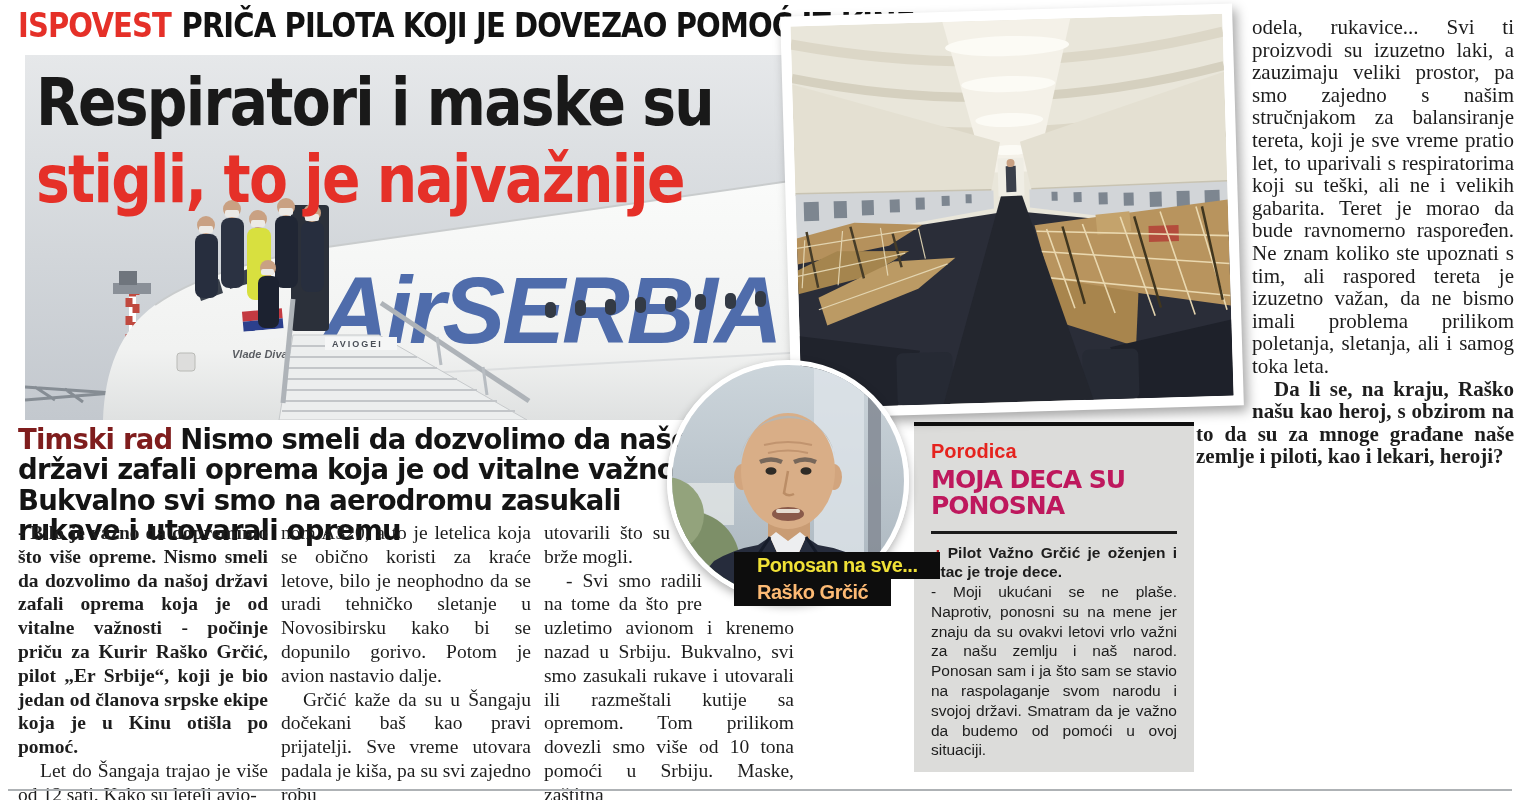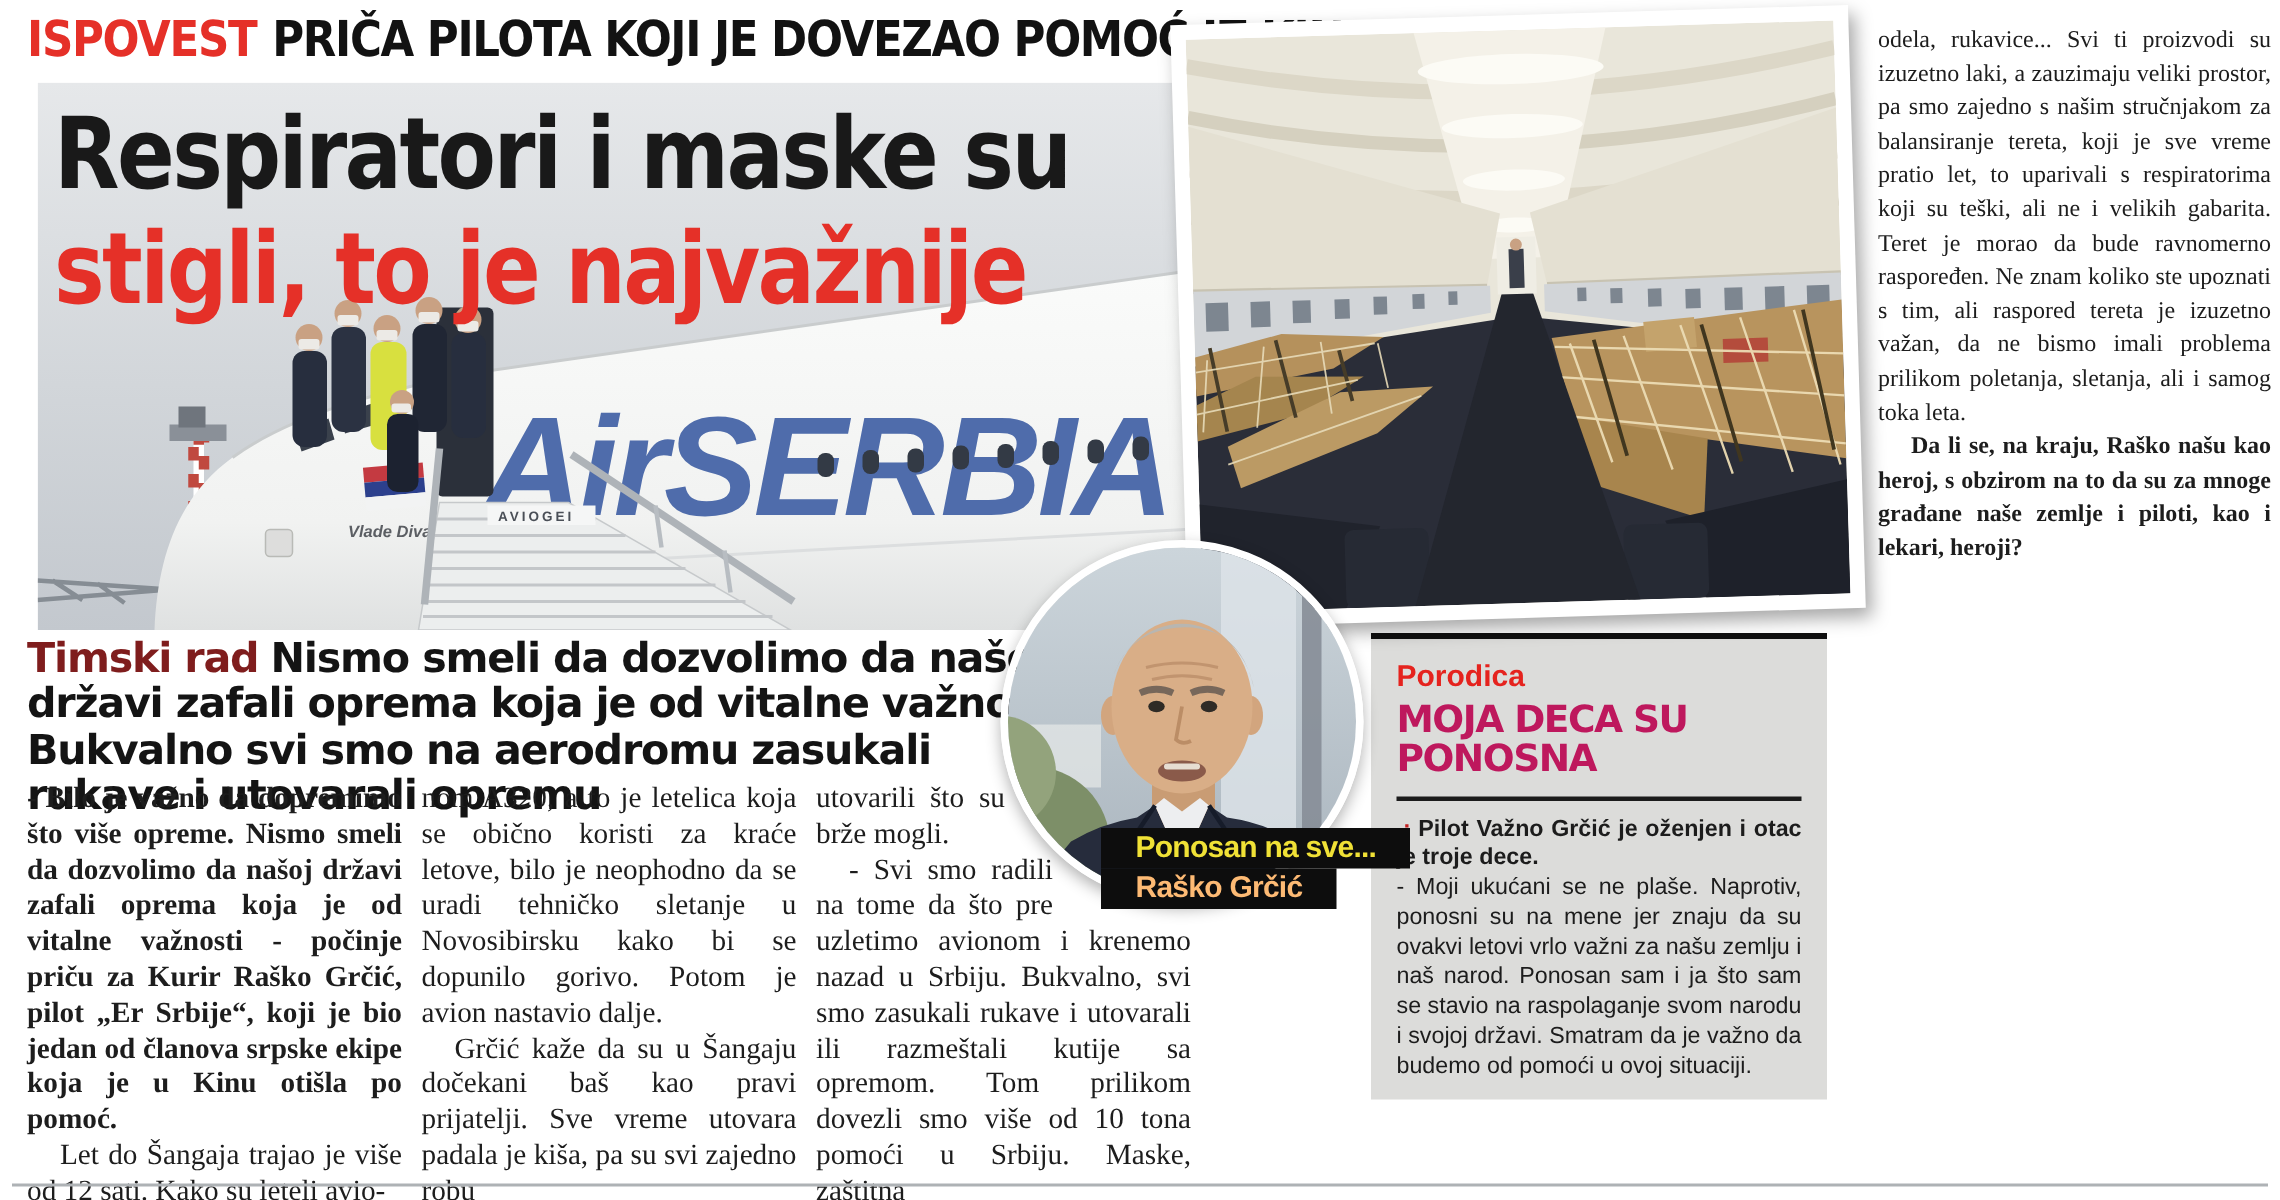--- a/index.html
+++ b/index.html
@@ -50,33 +50,33 @@
   .portrait{position:absolute;left:667px;top:360px;width:232px;height:232px;
             border:5px solid #fff;border-radius:50%;overflow:hidden;z-index:7;
             box-shadow:0 4px 10px rgba(0,0,0,.3);}
   .caption{position:absolute;left:734px;top:552px;z-index:8;line-height:0;}
   .cap{display:table;background:#0d0d0d;font-family:"Liberation Sans",sans-serif;
        font-weight:700;font-size:20px;line-height:24px;padding:1px 23px 2px;}
   .cap1{color:#f0e136;letter-spacing:-.5px;}
   .cap2{color:#fdba74;letter-spacing:-.5px;}
 
   
-  .family-box{position:absolute;left:914px;top:422px;width:304px;box-sizing:border-box;
+  .family-box{position:absolute;left:914px;top:422px;width:280px;box-sizing:border-box;
               background:#dcdcda;border-top:4px solid #101010;padding:14px 17px 12px;z-index:3;}
   .fb-label{color:#e5231e;font-weight:700;font-size:20px;margin-bottom:4px;}
   .fb-title{margin:0;font-family:"DejaVu Sans",sans-serif;font-weight:800;font-size:25px;
             letter-spacing:-1px;line-height:1.05;color:#be185d;}
   .fb-rule{border-bottom:3px solid #1b1b1b;margin:11px 0 9px;}
   .fb-lead,.fb-body{margin:0;font-size:15.5px;line-height:19.8px;text-align:justify;color:#1c1c1c;}
   .fb-lead{font-weight:700;}
   .fb-bullet{color:#c32222;font-weight:800;}
 
   
   .right-col{position:absolute;left:1196px;top:16px;width:318px;
-             font-family:"Liberation Serif",serif;font-size:16px;line-height:22.6px;
+             font-family:"Liberation Serif",serif;font-size:21px;line-height:22.6px;
              text-align:justify;color:#1d1d1d;}
   .right-col p{margin:0;}
   .photo-spacer{float:left;width:56px;height:402px;}
   .q{font-weight:700;}
 
   .bottom-rule{position:absolute;left:8px;right:8px;top:789px;height:2px;background:#aeb2b5;}
 </style>
 </head>
 <body>
 

